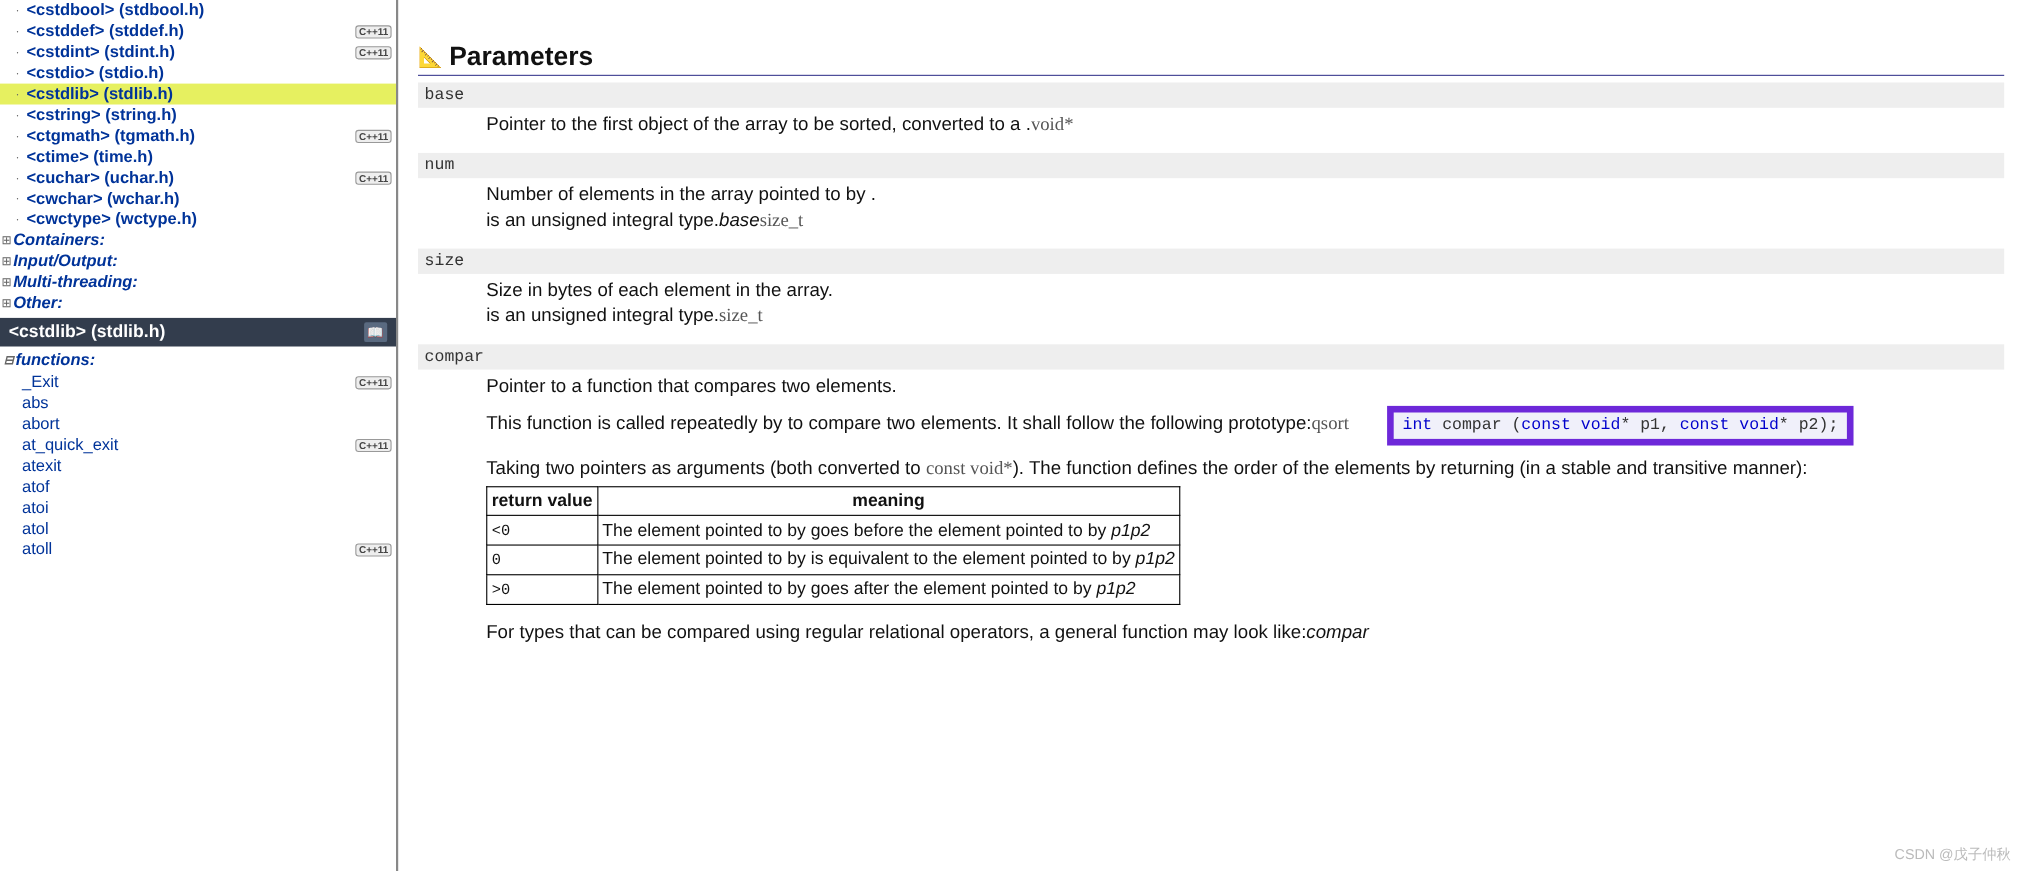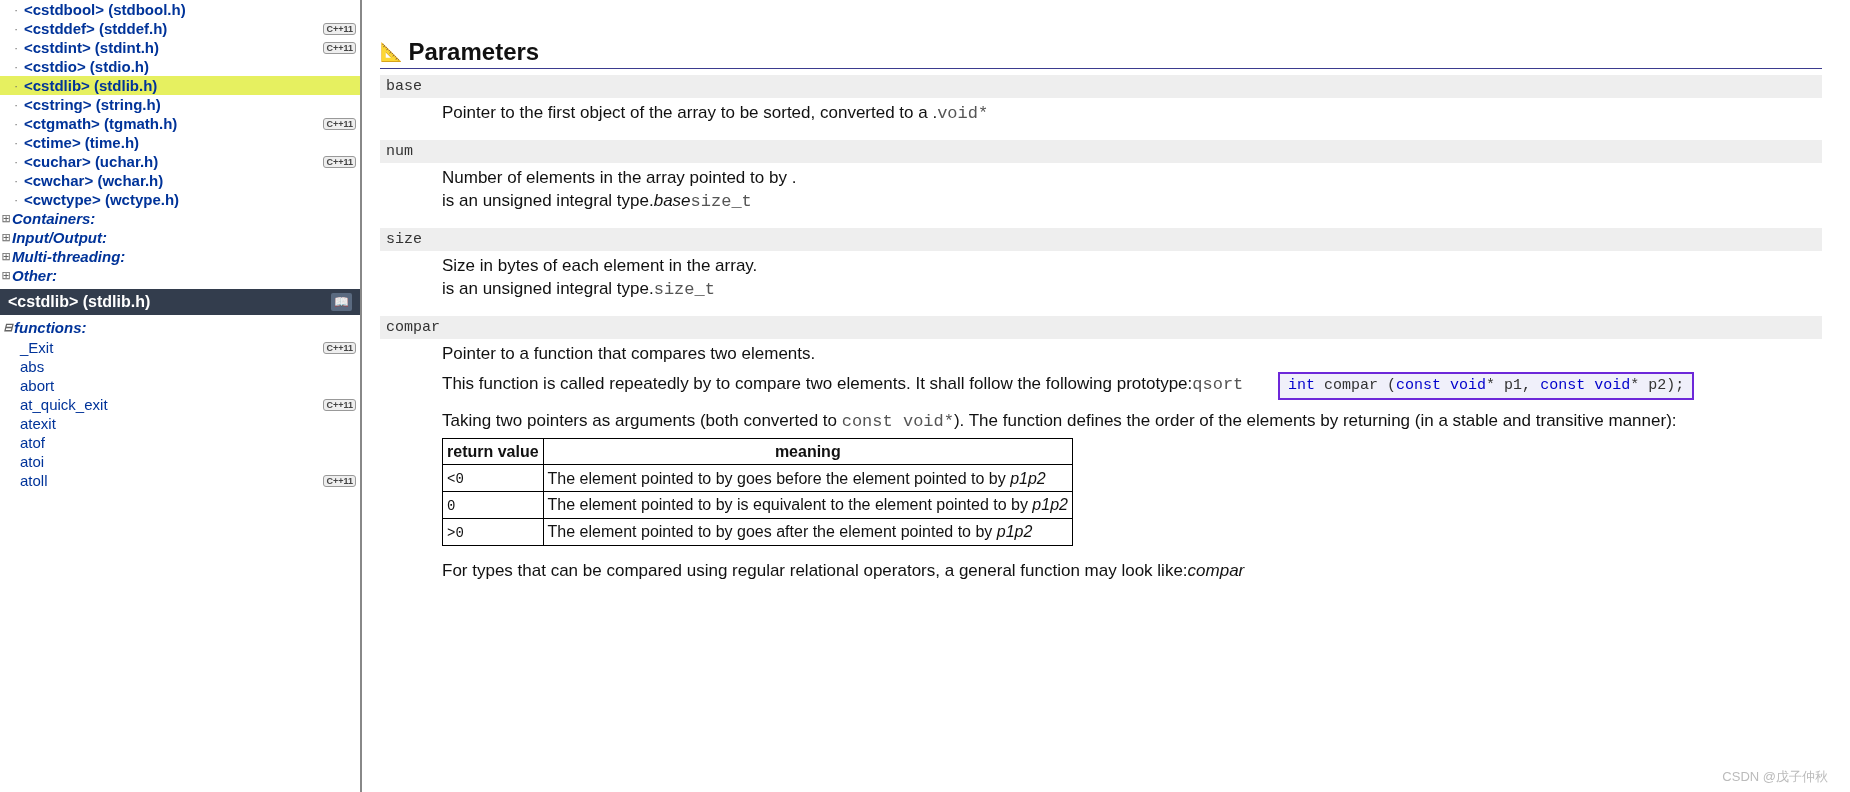--- a/index.html
+++ b/index.html
@@ -150,25 +150,25 @@
   padding: 3px 6px;
   color: #333;
   margin-top: 6px;
 }
 .param-desc {
   padding: 4px 0 8px 62px;
   font-size: 17px;
   color: #111;
   line-height: 1.35;
 }
-.param-desc .mono { font-family: Liberation Mono, monospace; color: #555; }
+.param-desc .mono { font-family: Liberation Serif, serif; color: #555; }
 .param-desc .ital { font-style: italic; }
 .proto-box {
   margin: 6px 0 10px 30px;
-  border: 2px solid #6d28d9;
+  border: 6px solid #6d28d9;
   background: #f0f0fa;
   padding: 2px 8px;
   display: inline-block;
   font-family: "Courier New", monospace;
   font-size: 15px;
 }
 .proto-box .kw { color: #0000cc; }
 .proto-box .pl { color: #333; }
 table.cmp {
   border-collapse: collapse;
@@ -290,20 +290,23 @@
           <span class="badge">C++11</span>
         </div>
         <div class="fn-item">
           <a>atexit</a>
         </div>
         <div class="fn-item">
           <a>atof</a>
         </div>
         <div class="fn-item">
           <a>atoi</a>
+        </div>
+        <div class="fn-item">
+          <a>atol</a>
         </div>
         <div class="fn-item">
           <a>atoll</a>
           <span class="badge">C++11</span>
         </div>
       </div>
   </div>
 </div>
 
 <div class="main">

